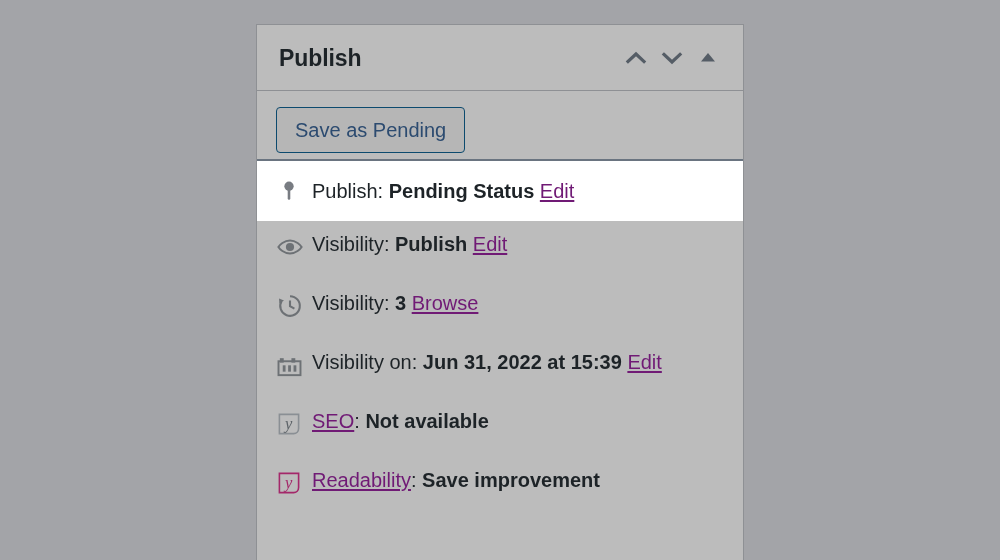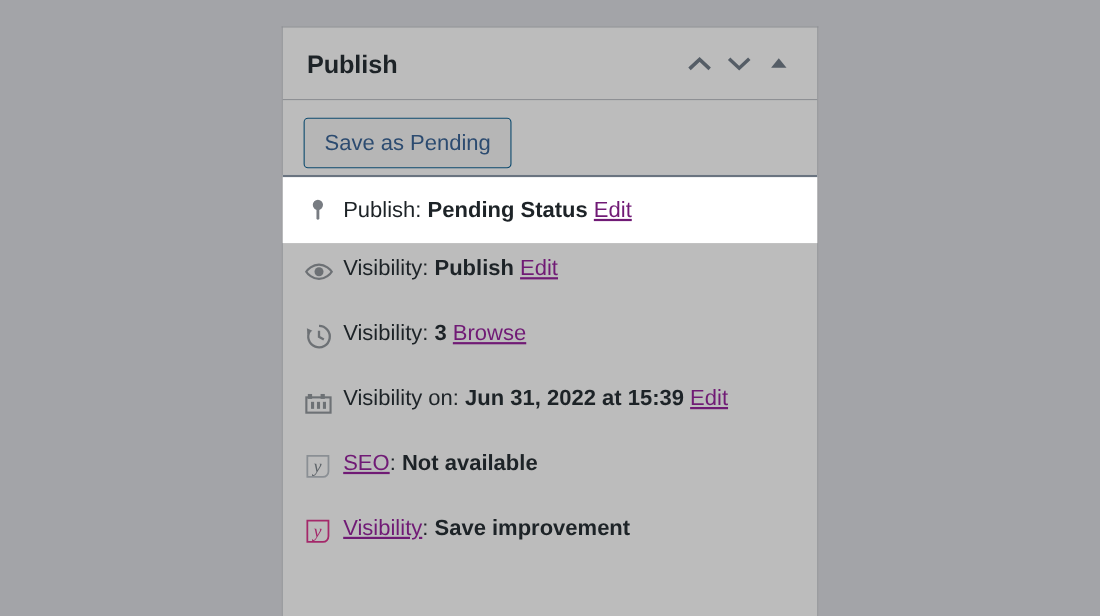--- a/index.html
+++ b/index.html
@@ -255,20 +255,20 @@
       </div>
 
       <div class="misc-row">
         <span class="row-icon">
           <svg width="26" height="26" viewBox="0 0 26 26" aria-hidden="true">
             <path d="M3.4 3.4 H22.6 V17.6 C22.6 20.4 20.4 22.6 17.6 22.6 H3.4 Z" fill="none" stroke="#a4286a" stroke-width="1.6"></path>
             <text x="12.6" y="18.4" font-family="'Liberation Serif',serif" font-size="16.5" font-style="italic" fill="#a4286a" text-anchor="middle">y</text>
           </svg>
         </span>
         <span class="row-text">
-          <a class="wp-link" href="#">Visibility</a><span class="sep">:</span>
+          <a class="wp-link" href="#">Readability</a><span class="sep">:</span>
           <b>Save improvement</b>
         </span>
       </div>
 
     </div>
   </div>
 </div>
 
 </body></html>

